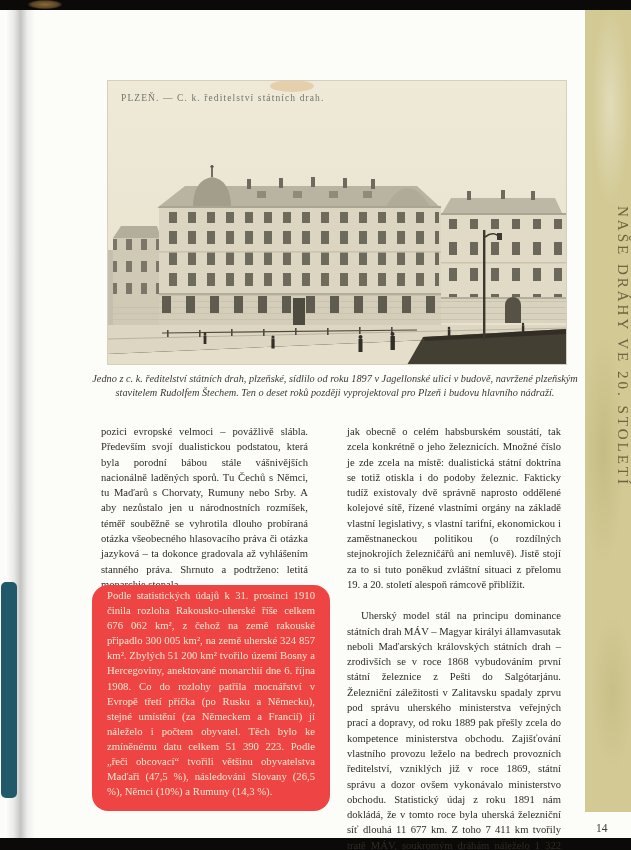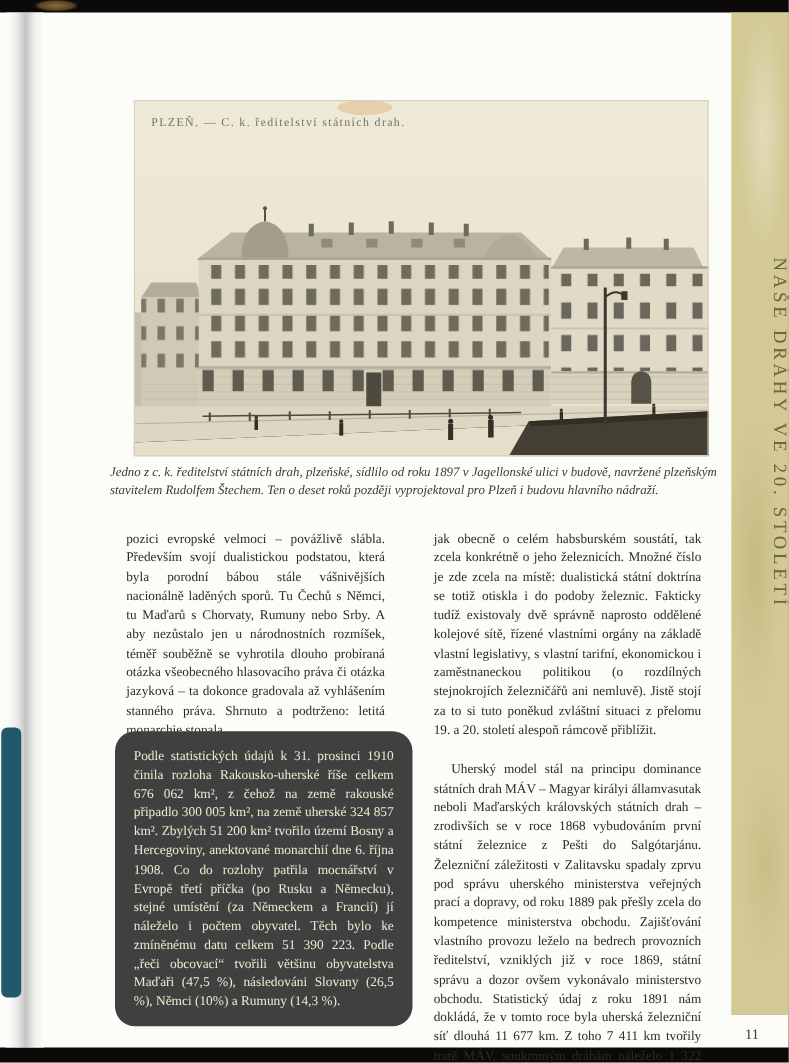--- a/index.html
+++ b/index.html
@@ -21,29 +21,29 @@
       radial-gradient(ellipse 60% 18% at 55% 12%, rgba(255,255,255,.35), transparent 70%),
       radial-gradient(ellipse 70% 22% at 40% 55%, rgba(162,150,92,.28), transparent 65%),
       radial-gradient(ellipse 70% 15% at 60% 85%, rgba(162,150,92,.22), transparent 65%);}
   .side-title{position:absolute;left:585px;top:56px;width:46px;height:560px;
     display:flex;justify-content:center;
     writing-mode:vertical-rl;
     font-size:15px;letter-spacing:3px;color:#6d6440;white-space:nowrap;}
   .photo{position:absolute;left:107px;top:70px;width:460px;height:285px;}
   .photo svg{display:block;}
   .photo-caption{position:absolute;left:88px;top:362px;width:494px;
-    font-style:italic;font-size:10.3px;line-height:13.8px;color:#3d3933;text-align:left;}
+    font-style:italic;font-size:10.3px;line-height:13.8px;color:#3d3933;text-align:center;}
   .col{position:absolute;top:398px;font-size:10.6px;line-height:15.3px;
     color:#2f2b26;text-align:justify;}
   .col p{margin:16px;}
   .col p.indent{text-indent:14px;}
   .col-left{left:85px;width:239px;}
   .col-right{left:331px;width:246px;}
   .infobox{position:absolute;left:92px;top:575px;width:238px;box-sizing:border-box;
-    background:#404040;border-radius:16px;padding:13px 15px 12px 15px;
+    background:#ef4444;border-radius:16px;padding:3px 15px 12px 15px;
     color:#efe8d0;font-size:10.7px;line-height:15.1px;text-align:justify;}
   .page-number{position:absolute;left:596px;top:812px;width:24px;
     font-size:11.5px;color:#3c3a36;text-align:left;}
 </style>
 </head>
 <body>
 
 <div class="speck"></div>
 
 <div class="page">
@@ -181,15 +181,15 @@
     <p>pozici evropské velmoci – povážlivě slábla. Především svojí dualistickou podstatou, která byla porodní bábou stále vášnivějších nacionálně laděných sporů. Tu Čechů s Němci, tu Maďarů s Chorvaty, Rumuny nebo Srby. A aby nezůstalo jen u národnostních rozmíšek, téměř souběžně se vyhrotila dlouho probíraná otázka všeobecného hlasovacího práva či otázka jazyková – ta dokonce gradovala až vyhlášením stanného práva. Shrnuto a podtrženo: letitá monarchie stonala.</p>
   </div>
 
   <div class="col col-right">
     <p>jak obecně o celém habsburském soustátí, tak zcela konkrétně o jeho železnicích. Množné číslo je zde zcela na místě: dualistická státní doktrína se totiž otiskla i do podoby železnic. Fakticky tudíž existovaly dvě správně naprosto oddělené kolejové sítě, řízené vlastními orgány na základě vlastní legislativy, s vlastní tarifní, ekonomickou i zaměstnaneckou politikou (o rozdílných stejnokrojích železničářů ani nemluvě). Jistě stojí za to si tuto poněkud zvláštní situaci z přelomu 19. a 20. století alespoň rámcově přiblížit.</p>
     <p class="indent">Uherský model stál na principu dominance státních drah MÁV – Magyar királyi államvasutak neboli Maďarských královských státních drah – zrodivších se v roce 1868 vybudováním první státní železnice z Pešti do Salgótarjánu. Železniční záležitosti v Zalitavsku spadaly zprvu pod správu uherského ministerstva veřejných prací a dopravy, od roku 1889 pak přešly zcela do kompetence ministerstva obchodu. Zajišťování vlastního provozu leželo na bedrech provozních ředitelství, vzniklých již v roce 1869, státní správu a dozor ovšem vykonávalo ministerstvo obchodu. Statistický údaj z roku 1891 nám dokládá, že v tomto roce byla uherská železniční síť dlouhá 11 677 km. Z toho 7 411 km tvořily tratě MÁV, soukromým dráhám náleželo 1 322 km a konečně lokálkám 2 944 km</p>
   </div>
 
   <div class="infobox">Podle statistických údajů k 31. prosinci 1910 činila rozloha Rakousko-uherské říše celkem 676 062 km², z čehož na země rakouské připadlo 300 005 km², na země uherské 324 857 km². Zbylých 51 200 km² tvořilo území Bosny a Hercegoviny, anektované monarchií dne 6. října 1908. Co do rozlohy patřila mocnářství v Evropě třetí příčka (po Rusku a Německu), stejné umístění (za Německem a Francií) jí náleželo i počtem obyvatel. Těch bylo ke zmíněnému datu celkem 51 390 223. Podle „řeči obcovací“ tvořili většinu obyvatelstva Maďaři (47,5 %), následováni Slovany (26,5 %), Němci (10%) a Rumuny (14,3 %).</div>
 
-  <div class="page-number">11</div>
+  <div class="page-number">14</div>
 
 </div>
 
 </body></html>

